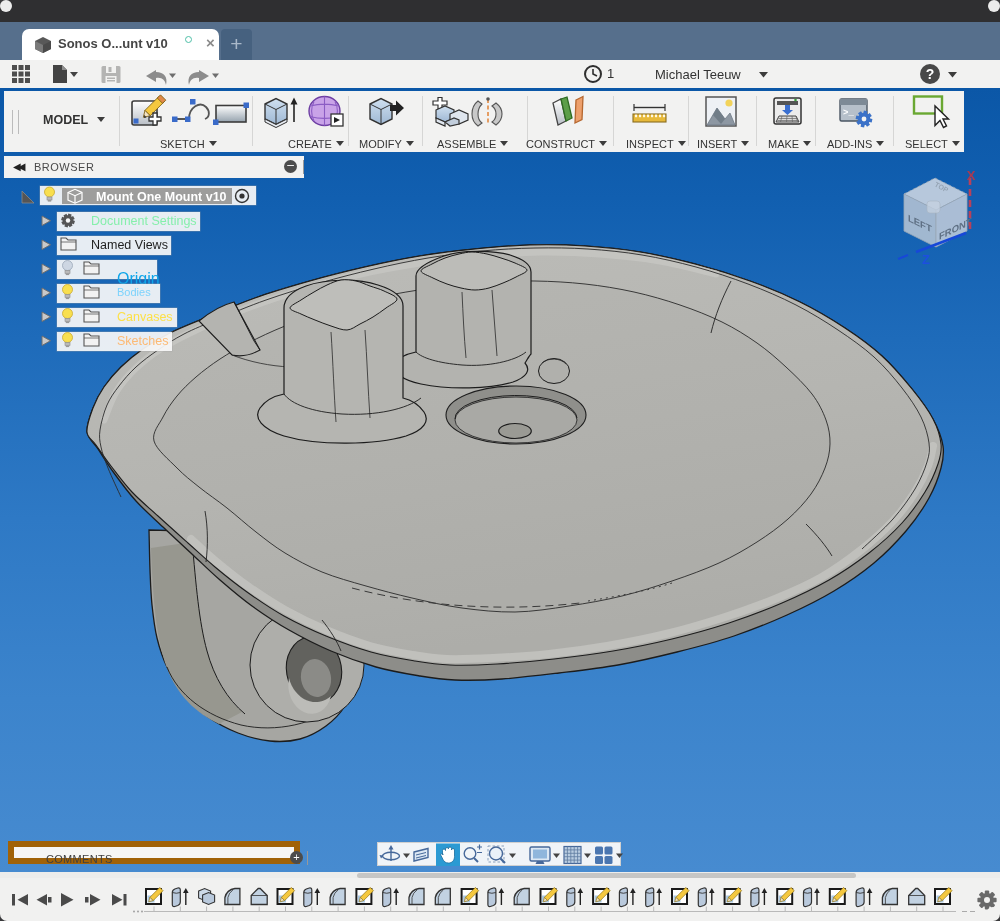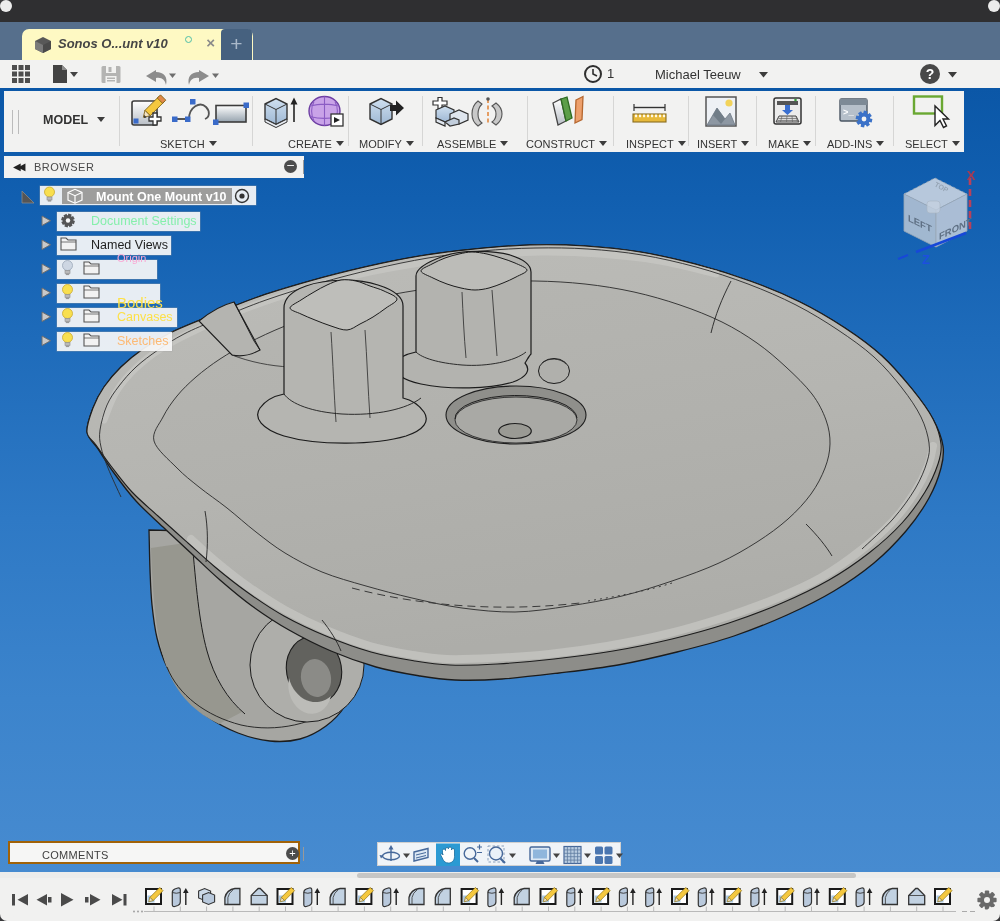--- a/index.html
+++ b/index.html
@@ -12,22 +12,22 @@
   background:linear-gradient(#ececec,#d8d8d8); border-bottom:1px solid #b6b6b6; }
 #titlebar .title { position:absolute; left:0; right:0; top:3px; text-align:center;
   font-size:13px; color:#3e3e3e; }
 .tl { position:absolute; top:5.5px; width:12px; height:12px; border-radius:50%; }
 #tl-r { left:8px;  background:#f25a52; border:0.5px solid #d94c44; }
 #tl-y { left:28px; background:#f6be3f; border:0.5px solid #dda732; }
 #tl-g { left:48px; background:#3bc649; border:0.5px solid #2fae3e; }
 
 
 #tabbar { left:0; top:22px; width:1000px; height:38px; background:#566f8c; }
-#tab { position:absolute; left:22px; top:7px; width:231px; height:31px;
-  background:#fef9c3; border-radius:7px 7px 0 0;font-style:italic; }
+#tab { position:absolute; left:22px; top:7px; width:197px; height:31px;
+  background:#ffffff; border-radius:7px 7px 0 0; }
 #tab .cube { position:absolute; left:10px; top:6px; }
 #tab .name { position:absolute; left:36px; top:7px; font-size:13px; font-weight:bold; color:#454545; }
 #tab .dot { position:absolute; left:163px; top:7px; width:7px; height:7px; border-radius:50%;
   border:1.5px solid #4fbfa8; }
 #tab .x { position:absolute; left:184px; top:5px; font-size:15px; color:#8a8a8a; font-weight:bold; }
 #plustab { position:absolute; left:221px; top:7px; width:31px; height:31px;
   background:#46617f; border-radius:4px 4px 0 0; color:#a9b8c9; font-size:21px;
   text-align:center; line-height:29px; }
 
 
@@ -58,21 +58,21 @@
 #bheader .t { position:absolute; left:30px; top:5px; letter-spacing:0.5px;}
 #bheader .arr { position:absolute; left:9px; top:5px; color:#222; font-size:10px; letter-spacing:-3px;}
 #bheader .minus { position:absolute; left:280px; top:4px; width:13px; height:13px; border-radius:50%;
   background:#4c4c4c; color:#fff; text-align:center; line-height:11px; font-size:12px; }
 #bheader .grip2 { position:absolute; left:299px; top:4px; width:1px; height:14px; background:#999; border-left:1px solid #999;}
 .trow { position:absolute; height:19px; background:rgba(248,248,248,0.93);
   font-size:12.5px; color:#1d1d1d; white-space:nowrap; box-shadow:0 0 0 0.5px rgba(160,160,160,0.55);}
 
 
 #comments { left:8px; top:841px; width:292px; height:23px; background:#f6f6f5;
-  border:2px solid #a16207; font-size:11px; color:#3f3f3f; }
+  border:6px solid #a16207; font-size:11px; color:#3f3f3f; }
 #comments .t { position:absolute; left:32px; top:6px; letter-spacing:0.3px;}
 #comments .plus { position:absolute; left:276px; top:4px; width:13px; height:13px; border-radius:50%;
   background:#4c4c4c; color:#fff; text-align:center; line-height:13px; font-size:11px; }
 #comments .grip2 { position:absolute; left:293px; top:4px; width:1px; height:14px; background:#999;}
 
 
 #navbar { left:377px; top:842px; width:244px; height:24px; background:rgba(250,250,250,0.95);
   border:1px solid #d0d0d0; }
 
 
@@ -358,23 +358,23 @@
   </div>
 
 <div class="trow" style="left:40px;top:186px;width:216px"></div>
 <div class="abs" style="left:62px;top:187.5px;width:170px;height:16.5px;background:#9d9d9c"></div>
 <div class="abs" style="left:96px;top:190.0px;font-size:12.5px;font-weight:bold;color:#fff;white-space:nowrap">Mount One Mount v10</div>
 <div class="trow" style="left:57px;top:211.5px;width:143px"></div>
 <div class="abs" style="left:91px;top:214.0px;font-size:12.5px;color:#86efac;white-space:nowrap">Document Settings</div>
 <div class="trow" style="left:57px;top:235.5px;width:114px"></div>
 <div class="abs" style="left:91px;top:238.0px;font-size:12.5px;color:#1e1e1e;white-space:nowrap">Named Views</div>
 <div class="trow" style="left:57px;top:259.5px;width:100px"></div>
-<div class="abs" style="left:117px;top:252px;font-size:11px;color:#f9a8d4;white-space:nowrap">Origin</div>
+<div class="abs" style="left:117px;top:270px;font-size:16px;color:#0ea5e9;white-space:nowrap">Origin</div>
 <div class="trow" style="left:57px;top:283.5px;width:103px"></div>
-<div class="abs" style="left:117px;top:294px;font-size:15px;color:#fde047;white-space:nowrap">Bodies</div>
+<div class="abs" style="left:117px;top:286.0px;font-size:11px;color:#7dd3fc;white-space:nowrap">Bodies</div>
 <div class="trow" style="left:57px;top:307.5px;width:120px"></div>
 <div class="abs" style="left:117px;top:310.0px;font-size:12.5px;color:#fde047;white-space:nowrap">Canvases</div>
 <div class="trow" style="left:57px;top:331.5px;width:115px"></div>
 <div class="abs" style="left:117px;top:334.0px;font-size:12.5px;color:#fdba74;white-space:nowrap">Sketches</div>
 <svg class="abs" style="left:0;top:0" width="320" height="360" viewBox="0 0 320 360">
       <path d="M22,191 L34,203 L22,203 Z" fill="#555" stroke="#888" stroke-width="0.8"></path>
       <circle cx="49.5" cy="192" r="5" fill="#f8df4f" stroke="#caa92f" stroke-width="0.8"></circle>
       <rect x="47" y="197" width="5" height="3" fill="#b9b9b9" stroke="#8b8b8b" stroke-width="0.6"></rect>
       <rect x="47.8" y="200" width="3.4" height="1.6" fill="#999"></rect>
       <g stroke="#fff" stroke-width="1.2" fill="none">

